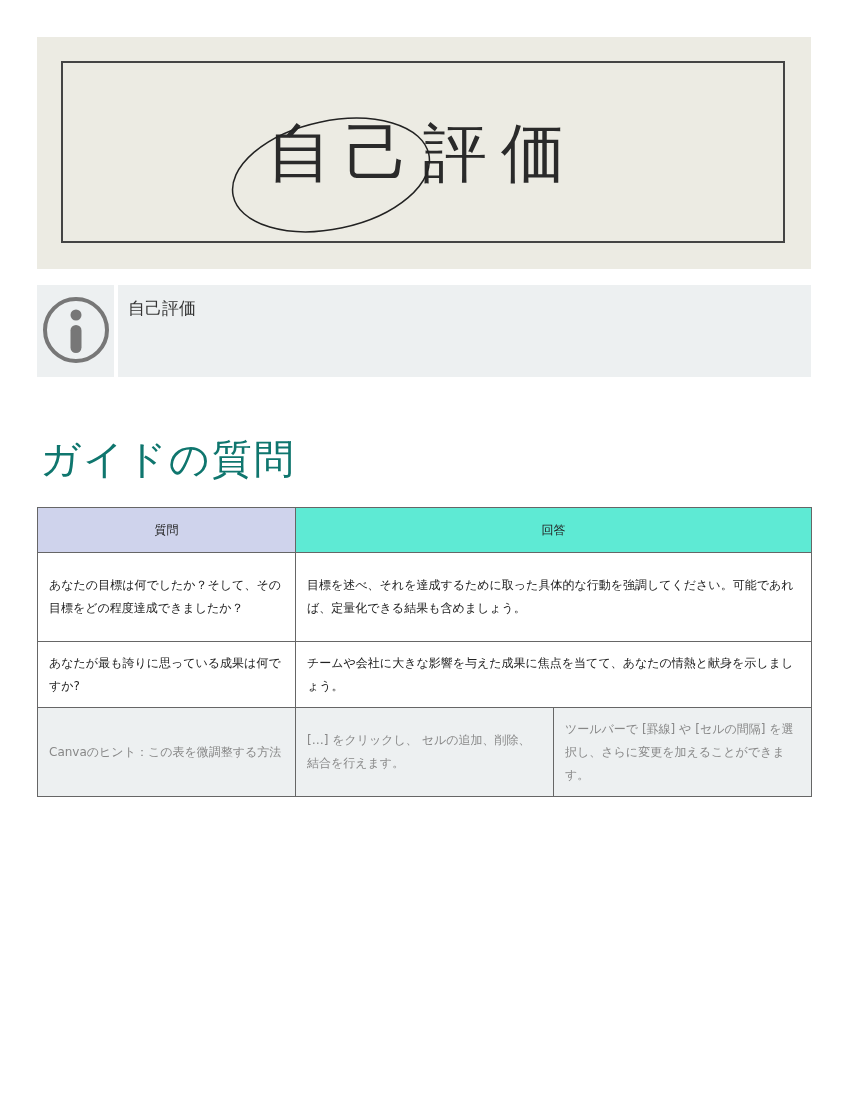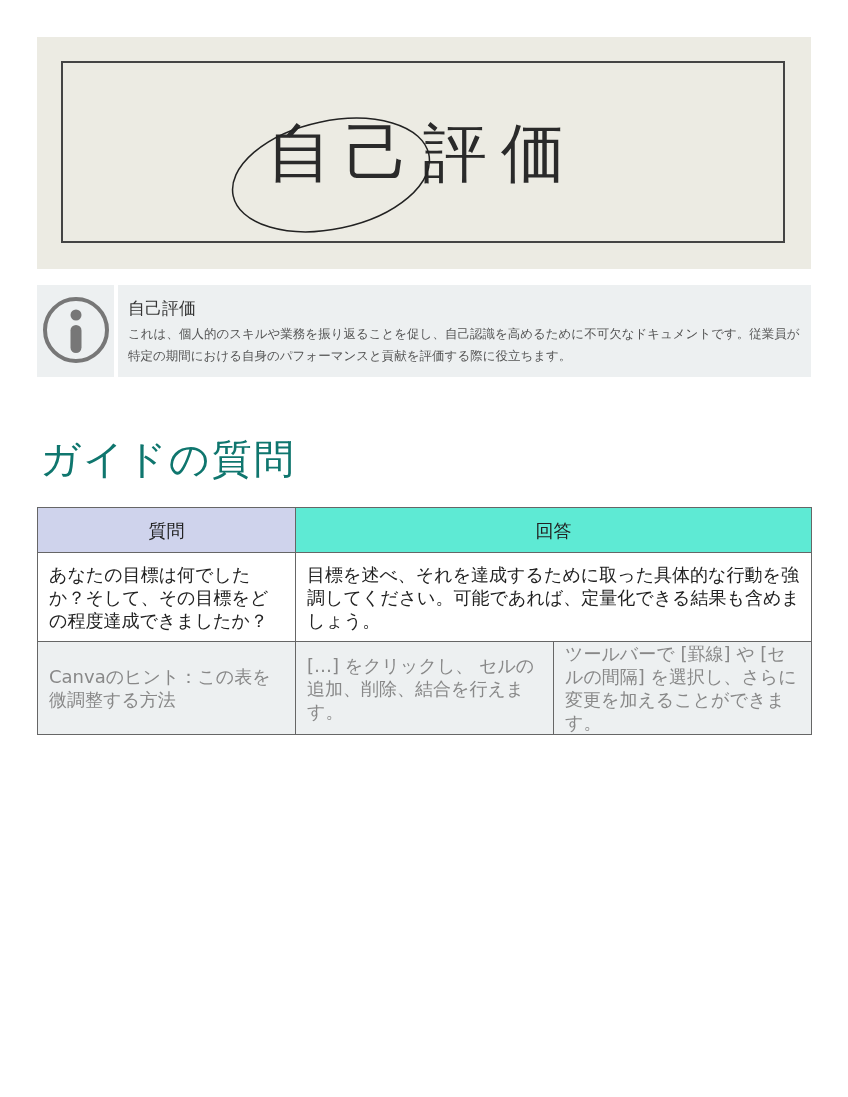--- a/index.html
+++ b/index.html
@@ -20,21 +20,21 @@
   .info-iconbox svg { position: absolute; left: 4px; top: 10px; }
   .info-body { position: absolute; left: 81px; top: 0; width: 693px; height: 92px; background: #edf0f1; }
   .info-title { position: absolute; left: 10px; top: 12px; font-size: 17px; color: #333; }
   .info-text { position: absolute; left: 10px; top: 38px; width: 672px; font-size: 12.5px;
                line-height: 22px; color: #555; }
 
   .section-title { position: absolute; left: 40px; top: 432px; font-size: 40px; font-weight: 300;
                    color: #0f766e; letter-spacing: 2px; }
 
   table.guide { position: absolute; left: 37px; top: 507px; width: 774px; border-collapse: collapse;
-                table-layout: fixed; font-size: 18px; }
+                table-layout: fixed; font-size: 12px; }
   table.guide td, table.guide th { border: 1px solid #666; padding: 0 11px; vertical-align: middle;
                   line-height: 23px; color: #222; font-weight: normal; }
   th.h-q { background: #cfd3ec; height: 44px; text-align: center; }
   th.h-a { background: #5eead4; height: 44px; text-align: center; }
   tr.r1 td { height: 88px; }
   tr.r2 td { height: 88px; }
   tr.r3 td { height: 65px; }
   tr.r4 td { height: 65px; }
   tr.tip td { height: 88px; background: #edf0f1; color: #888; }
 </style>
@@ -55,40 +55,43 @@
 <div class="info">
   <div class="info-iconbox">
     <svg width="70" height="70" viewBox="0 0 70 70">
       <circle cx="35" cy="35" r="31" fill="none" stroke="#777" stroke-width="4"></circle>
       <circle cx="35" cy="20" r="5.5" fill="#777"></circle>
       <rect x="29.5" y="30" width="11" height="28" rx="5.5" fill="#777"></rect>
     </svg>
   </div>
   <div class="info-body">
     <div class="info-title">自己評価</div>
-    <div class="info-text">これは、個人的のスキルや業務を振り返ることを促し、自己認識を高めるために不可欠なドキュメントです。従業員が特定の期間における自身のパフォーマンスと貢献を評価する際に役立ちます。</div>
   </div>
 </div>
 
 <div class="section-title">ガイドの質問</div>
 
 <table class="guide">
   <colgroup>
     <col style="width:258px">
     <col style="width:258px">
     <col style="width:258px">
   </colgroup>
   <tbody>
       <tr>
     <th class="h-q">質問</th>
     <th class="h-a" colspan="2">回答</th>
   </tr>
   <tr class="r1">
     <td>あなたの目標は何でしたか？そして、その目標をどの程度達成できましたか？</td>
     <td colspan="2">目標を述べ、それを達成するために取った具体的な行動を強調してください。可能であれば、定量化できる結果も含めましょう。</td>
   </tr>
+  <tr class="r3">
+    <td>あなたが最も誇りに思っている成果は何ですか?</td>
+    <td colspan="2">チームや会社に大きな影響を与えた成果に焦点を当てて、あなたの情熱と献身を示しましょう。</td>
+  </tr>
   <tr class="tip">
     <td>Canvaのヒント：この表を微調整する方法</td>
     <td>[…] をクリックし、 セルの追加、削除、結合を行えます。</td>
     <td>ツールバーで [罫線] や [セルの間隔] を選択し、さらに変更を加えることができます。</td>
   </tr>
 </tbody>
   </table>
 
 </body></html>

